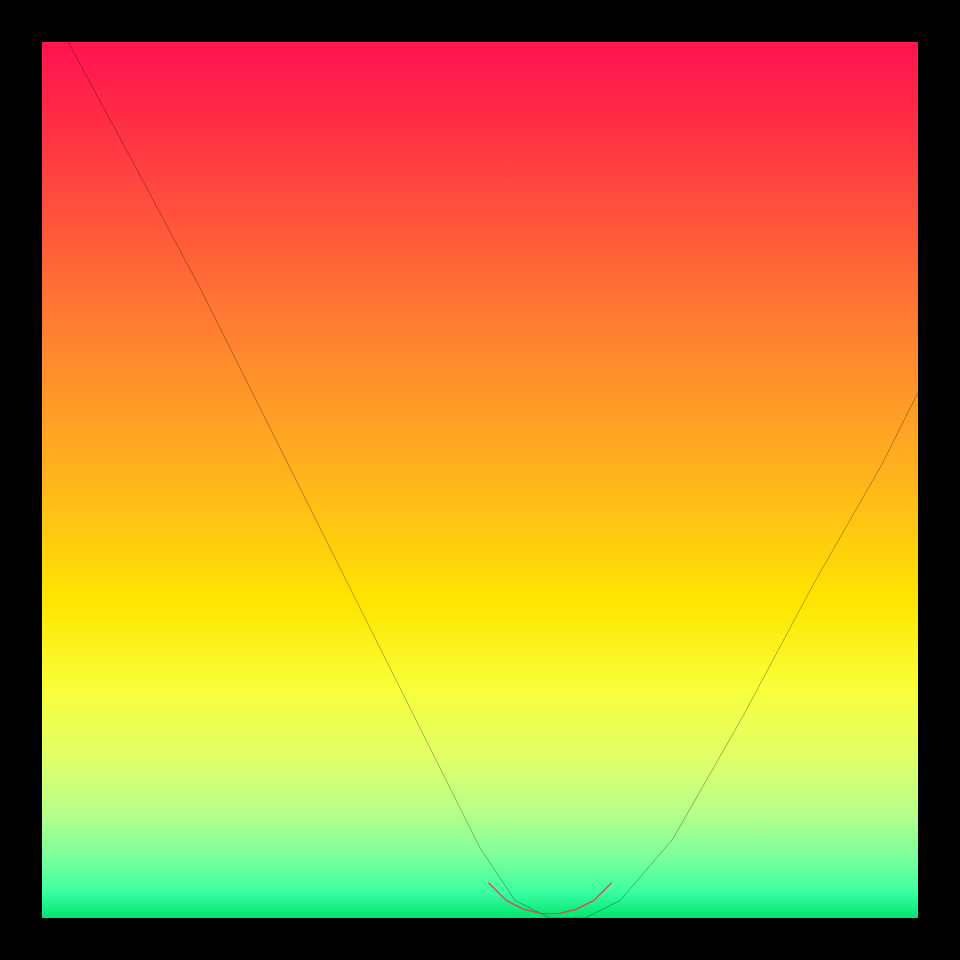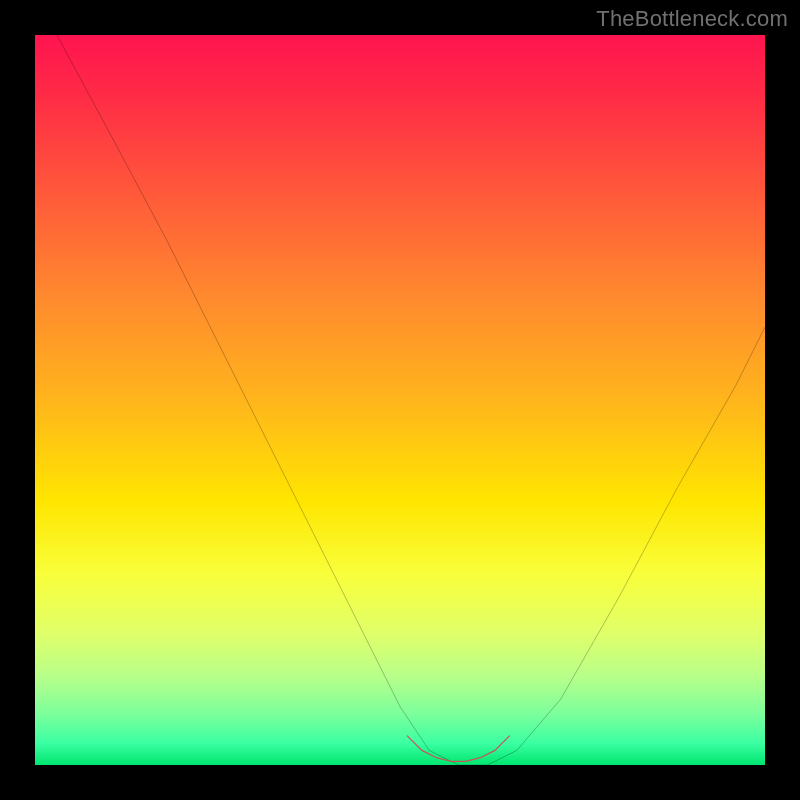--- a/index.html
+++ b/index.html
@@ -74,14 +74,13 @@
 
   <div class="plot-area">
     <div class="gradient"></div>
 
     <svg class="curve-svg" viewBox="0 0 100 100" preserveAspectRatio="none">
       <path d="M3 0 L10 13 L18 28 L26 44 L34 60 L42 76 L50 92 L54 98 L58 100 L62 100 L66 98 L72 91 L80 77 L88 62 L96 48 L100 40" fill="none" stroke="#000000" stroke-width="0.25" vector-effect="non-scaling-stroke" id="mainCurve"></path>
       <path d="M51 96 L53 98 L55 99 L57 99.5 L59 99.5 L61 99 L63 98 L64 97 L65 96" fill="none" stroke="#c7565a" stroke-width="1.2" stroke-linecap="round" vector-effect="non-scaling-stroke" id="troughCurve"></path>
     </svg>
   </div>
 
-  <div class="watermark">TheBottleneck.com</div>
 </div>
 
 </body></html>

